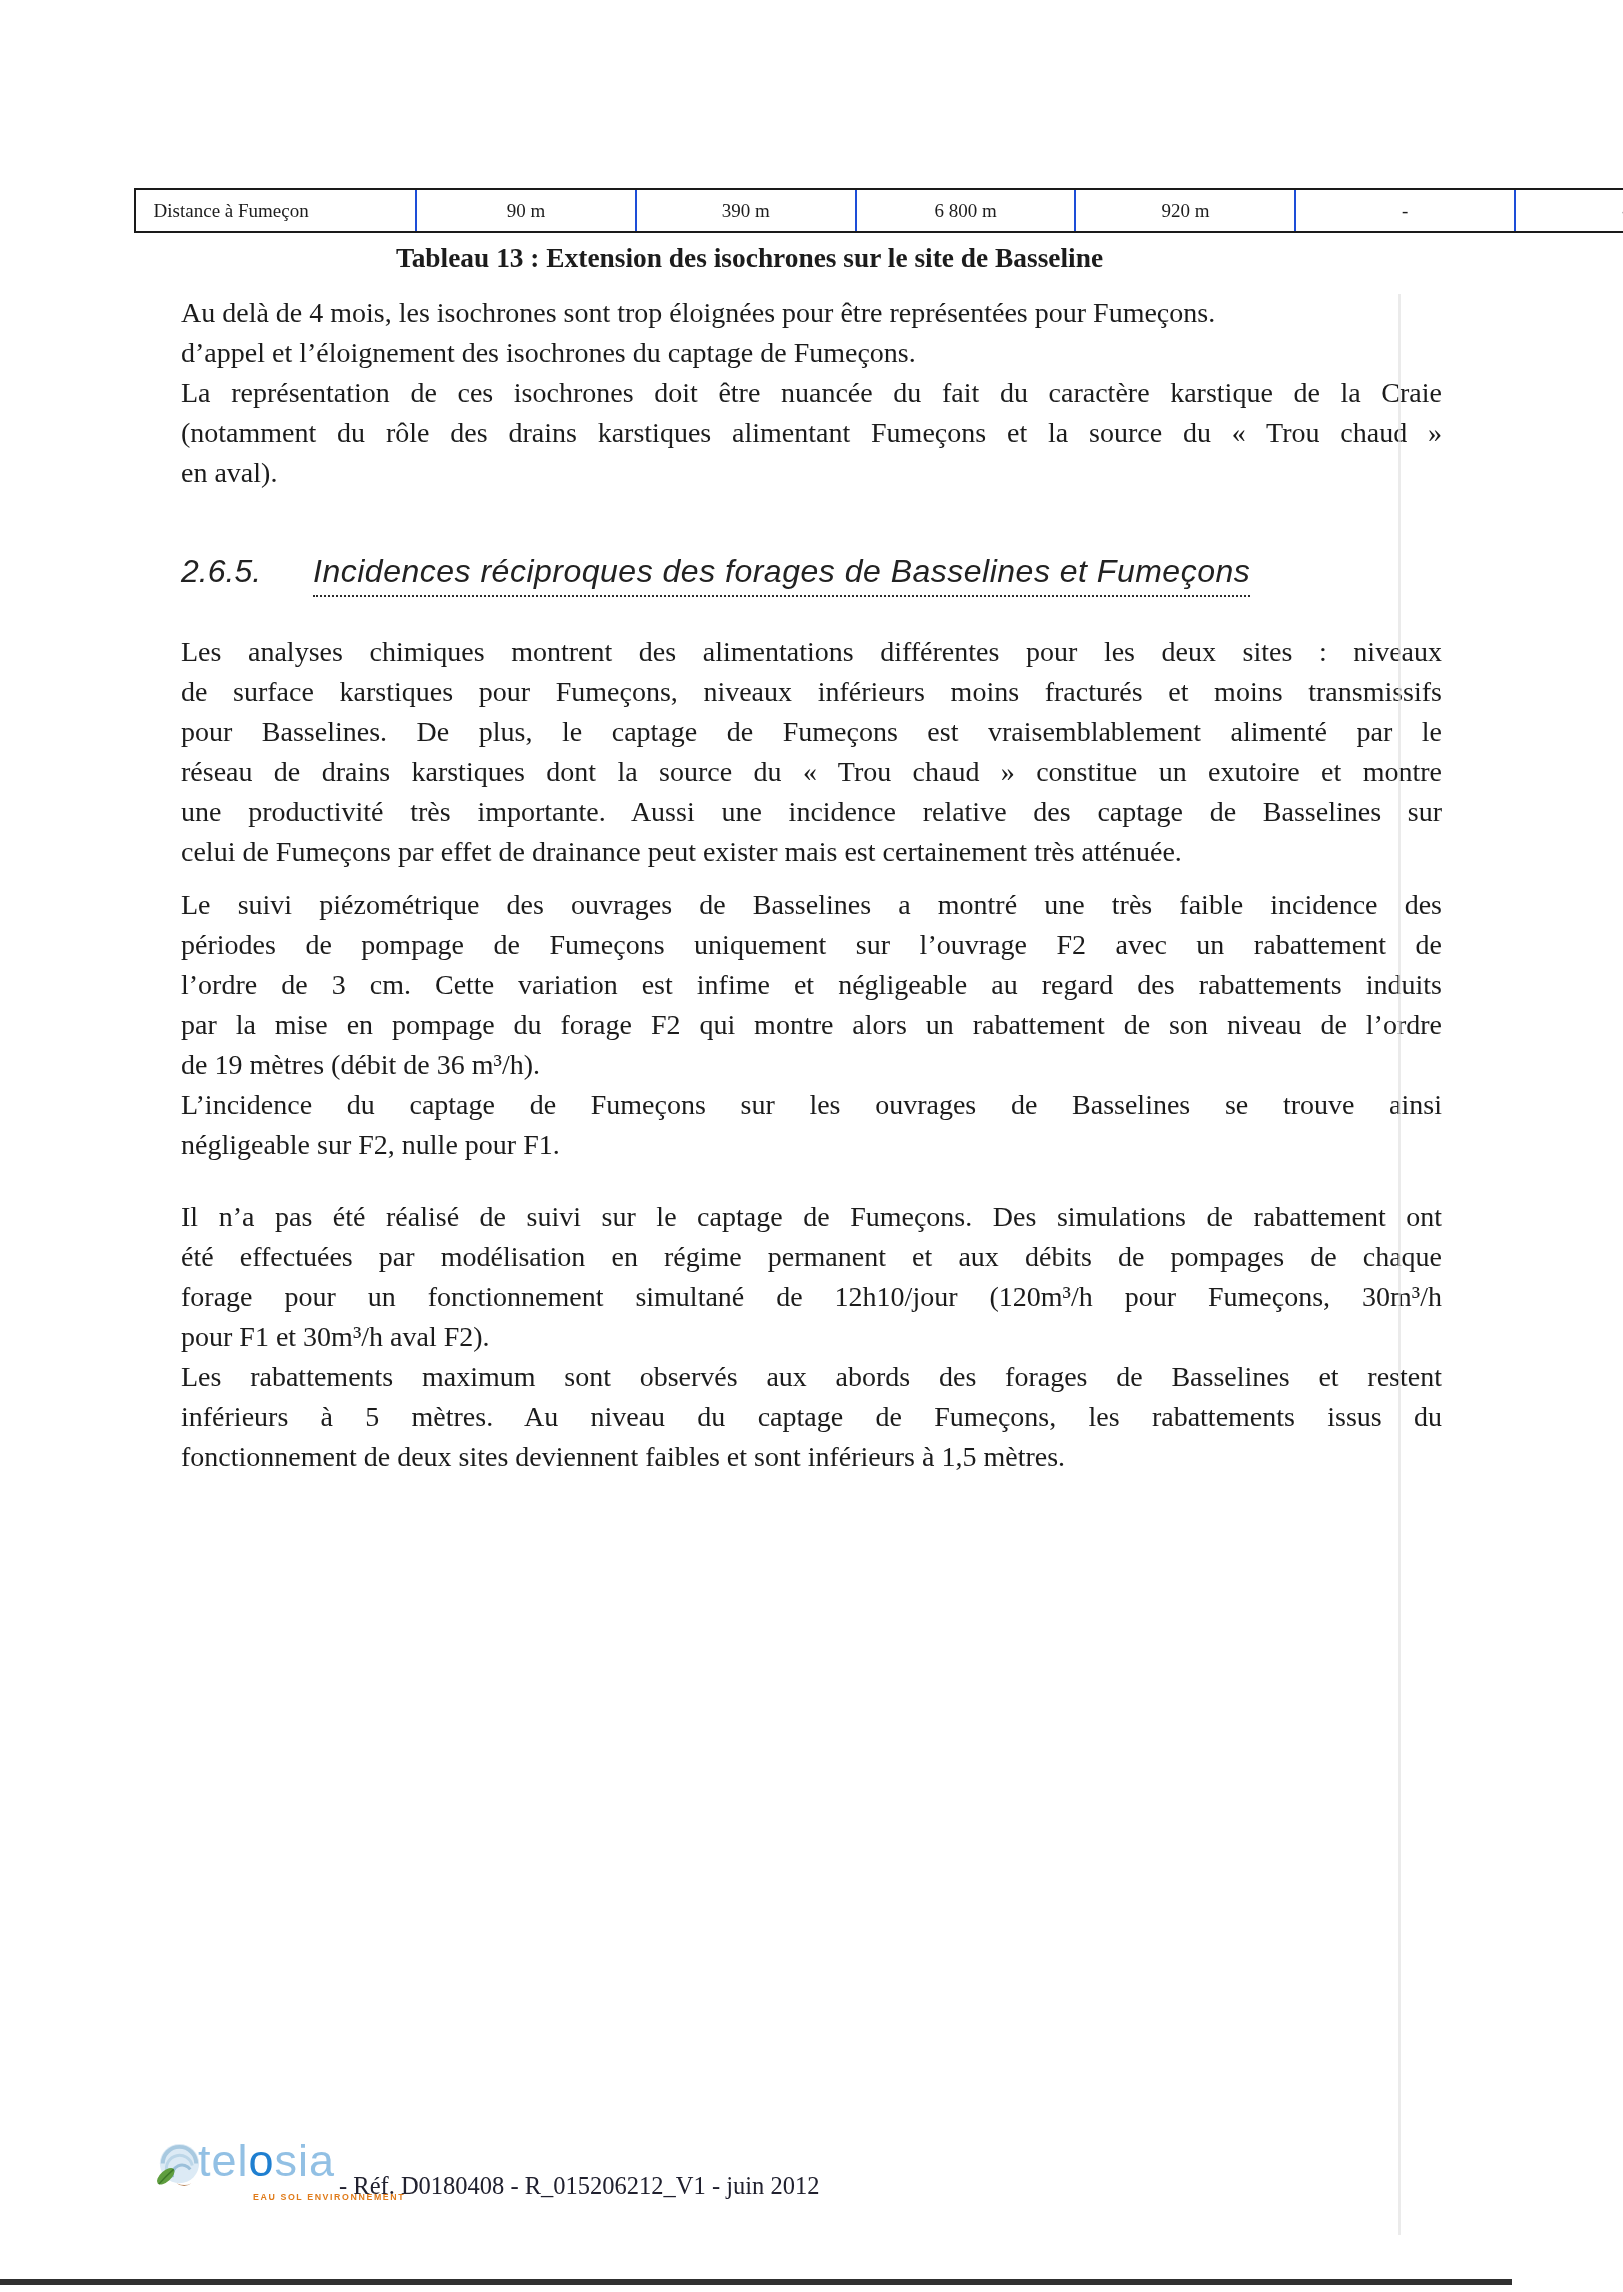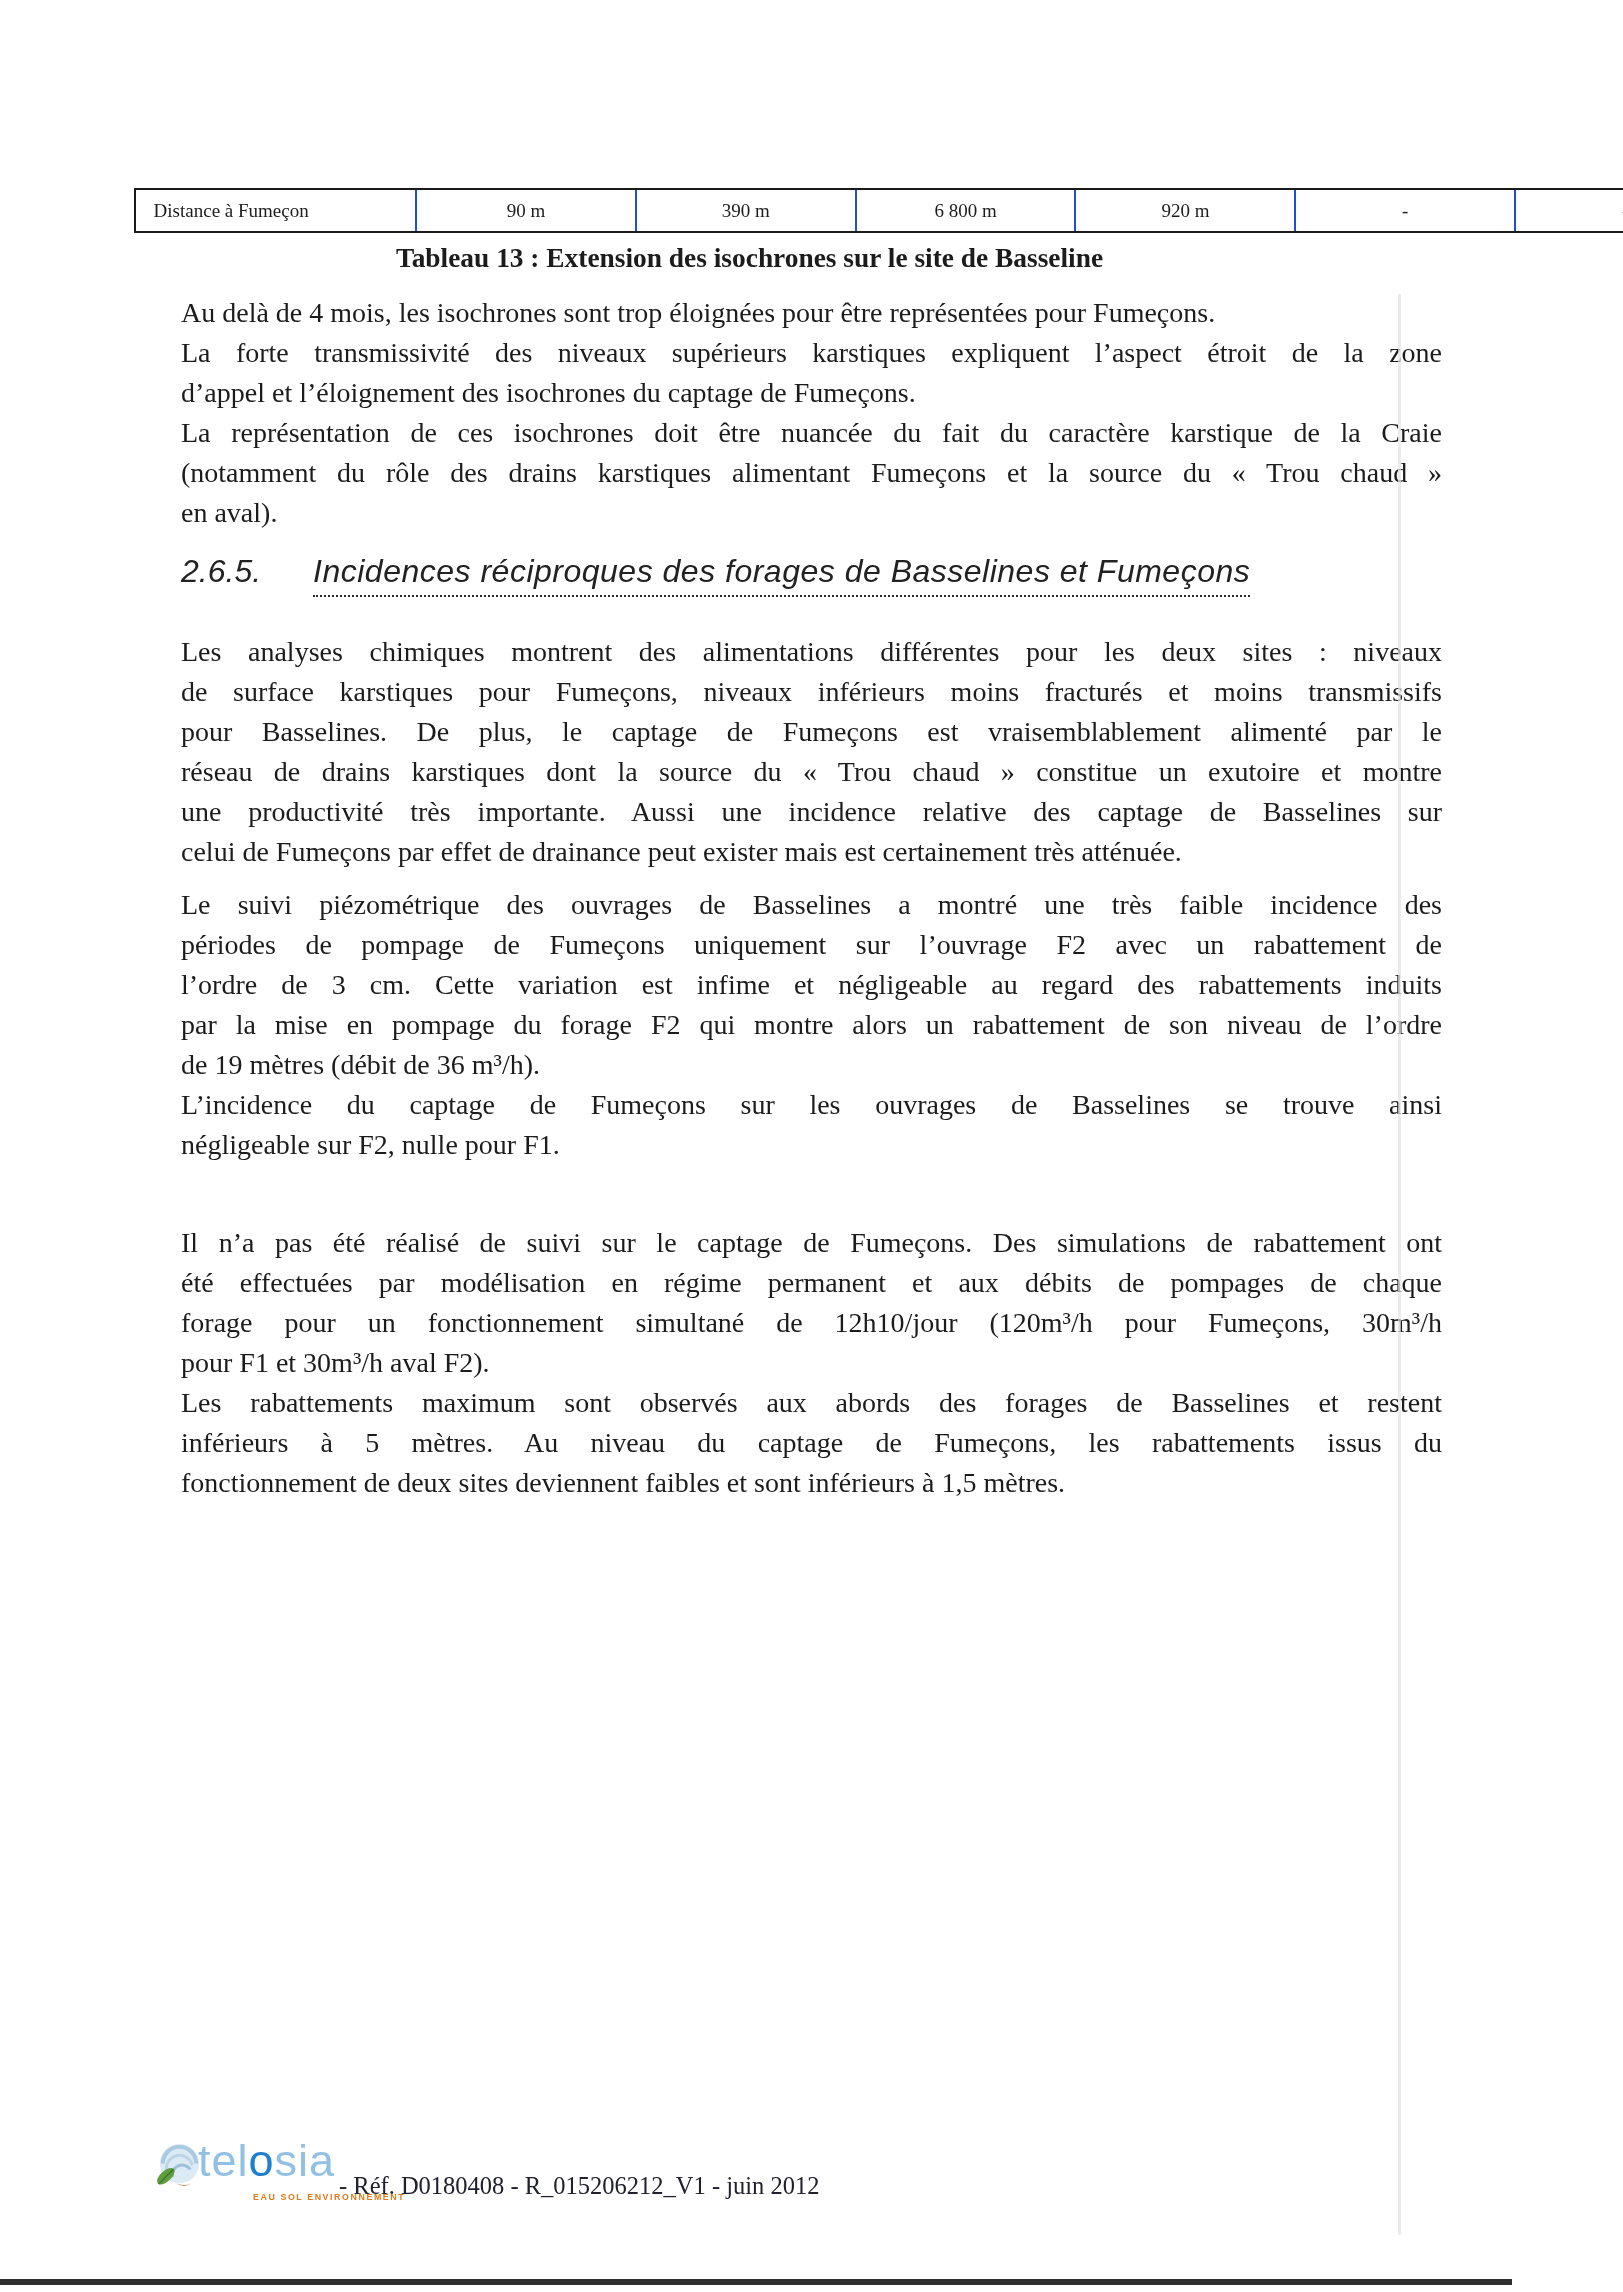--- a/index.html
+++ b/index.html
@@ -37,21 +37,21 @@
   }
 
   
   .para {
     position:absolute; left:181px; width:1261px;
     font-size:28px; line-height:40px;
   }
   #p1 { top:293px; }
   #p2 { top:632px; }
   #p3 { top:885px; }
-  #p4 { top:1197px;margin-top:26px; }
+  #p4 { top:1197px; }
   .line { text-align:justify; text-align-last:left; }
   .line.just { text-align-last:justify; }
 
   
   .heading {
     position:absolute; top:553px; left:181px;
     font-family:"Liberation Sans", sans-serif;
     font-style:italic; font-size:32px; color:#222;
     display:flex; gap:52px; align-items:baseline;
   }
@@ -103,21 +103,20 @@
     <div class="cell">6 800 m</div>
     <div class="cell">920 m</div>
     <div class="cell">-</div>
     <div class="cell">-</div>
   </div>
 
   <div class="caption">Tableau 13 : Extension des isochrones sur le site de Basseline</div>
 
   <div class="para" id="p1">
       <div class="line">Au delà de 4 mois, les isochrones sont trop éloignées pour être représentées pour Fumeçons.</div>
-      <div class="line just">La forte transmissivité des niveaux supérieurs karstiques expliquent l’aspect étroit de la zone</div>
       <div class="line">d’appel et l’éloignement des isochrones du captage de Fumeçons.</div>
       <div class="line just">La représentation de ces isochrones doit être nuancée du fait du caractère karstique de la Craie</div>
       <div class="line just">(notamment du rôle des drains karstiques alimentant Fumeçons et la source du « Trou chaud »</div>
       <div class="line">en aval).</div>
     </div>
 
   <div class="heading">
     <span class="num">2.6.5.</span>
     <span class="title">Incidences réciproques des forages de Basselines et Fumeçons</span>
   </div>

